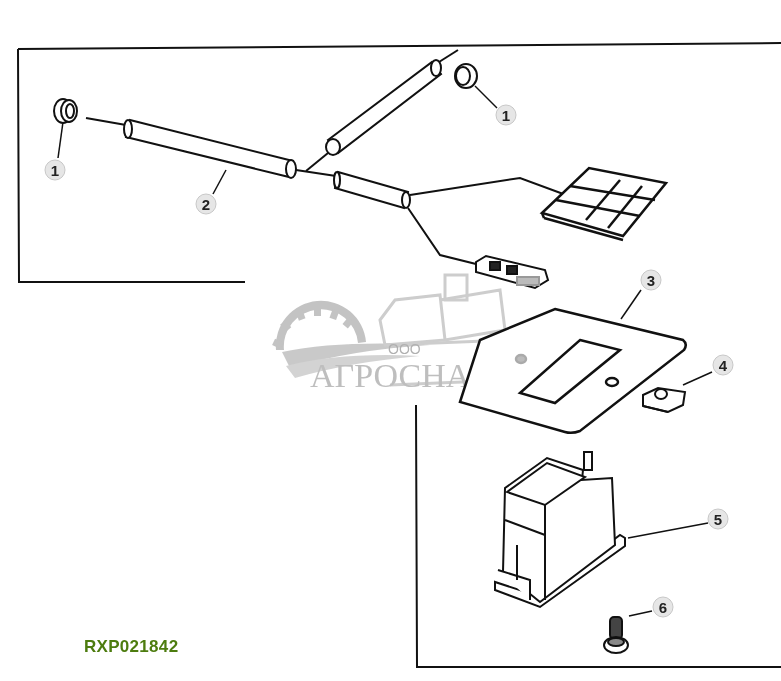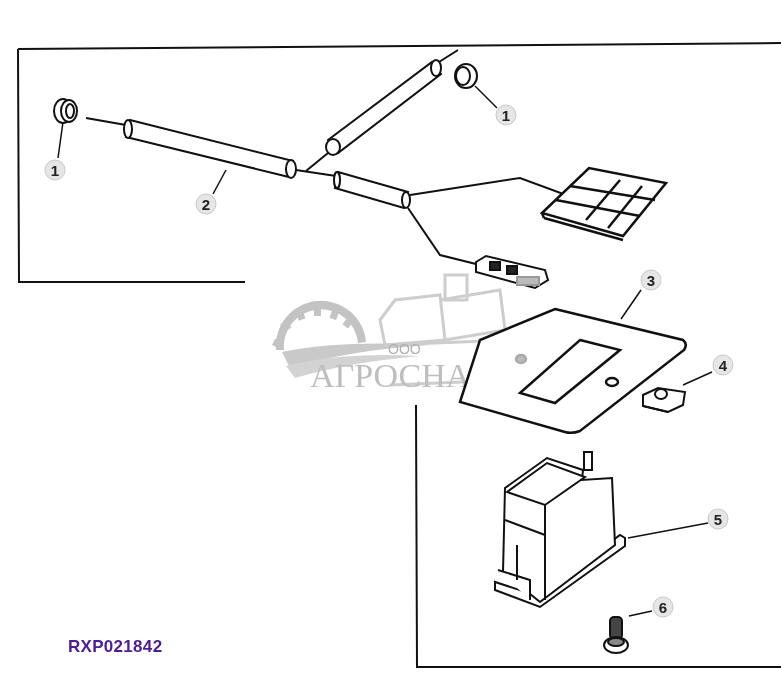--- a/index.html
+++ b/index.html
@@ -1,20 +1,20 @@
 <!DOCTYPE html>
 <html><head>
 <meta charset="utf-8">
 <style>
   html,body{margin:0;padding:0;background:#fff;}
   body{width:781px;height:681px;position:relative;overflow:hidden;font-family:"Liberation Sans",sans-serif;}
   svg.diagram{position:absolute;left:0;top:0;}
   .callout-text{font-family:"Liberation Sans",sans-serif;font-size:15px;font-weight:bold;fill:#222;}
   .callout-circ{fill:#e6e6e6;stroke:#c8c8c8;stroke-width:1;}
-  .ref{position:absolute;left:68px;top:637px;font-family:"Liberation Sans",sans-serif;font-weight:bold;font-size:17px;color:#4c1d95;letter-spacing:0.3px;}
+  .ref{position:absolute;left:84px;top:637px;font-family:"Liberation Sans",sans-serif;font-weight:bold;font-size:17px;color:#4d7c0f;letter-spacing:0.3px;}
   .wm-text{font-family:"Liberation Serif",serif;font-size:34px;fill:#b8b8b8;}
   .wm-ooo{font-family:"Liberation Sans",sans-serif;font-size:14px;fill:#a8a8a8;}
 </style>
 </head>
 <body>
 
 <svg class="diagram" width="781" height="681" viewBox="0 0 781 681" xmlns="http://www.w3.org/2000/svg">
 
   <g fill="none" stroke="#111" stroke-width="2">
     <polyline points="18,49 781,43"></polyline>

